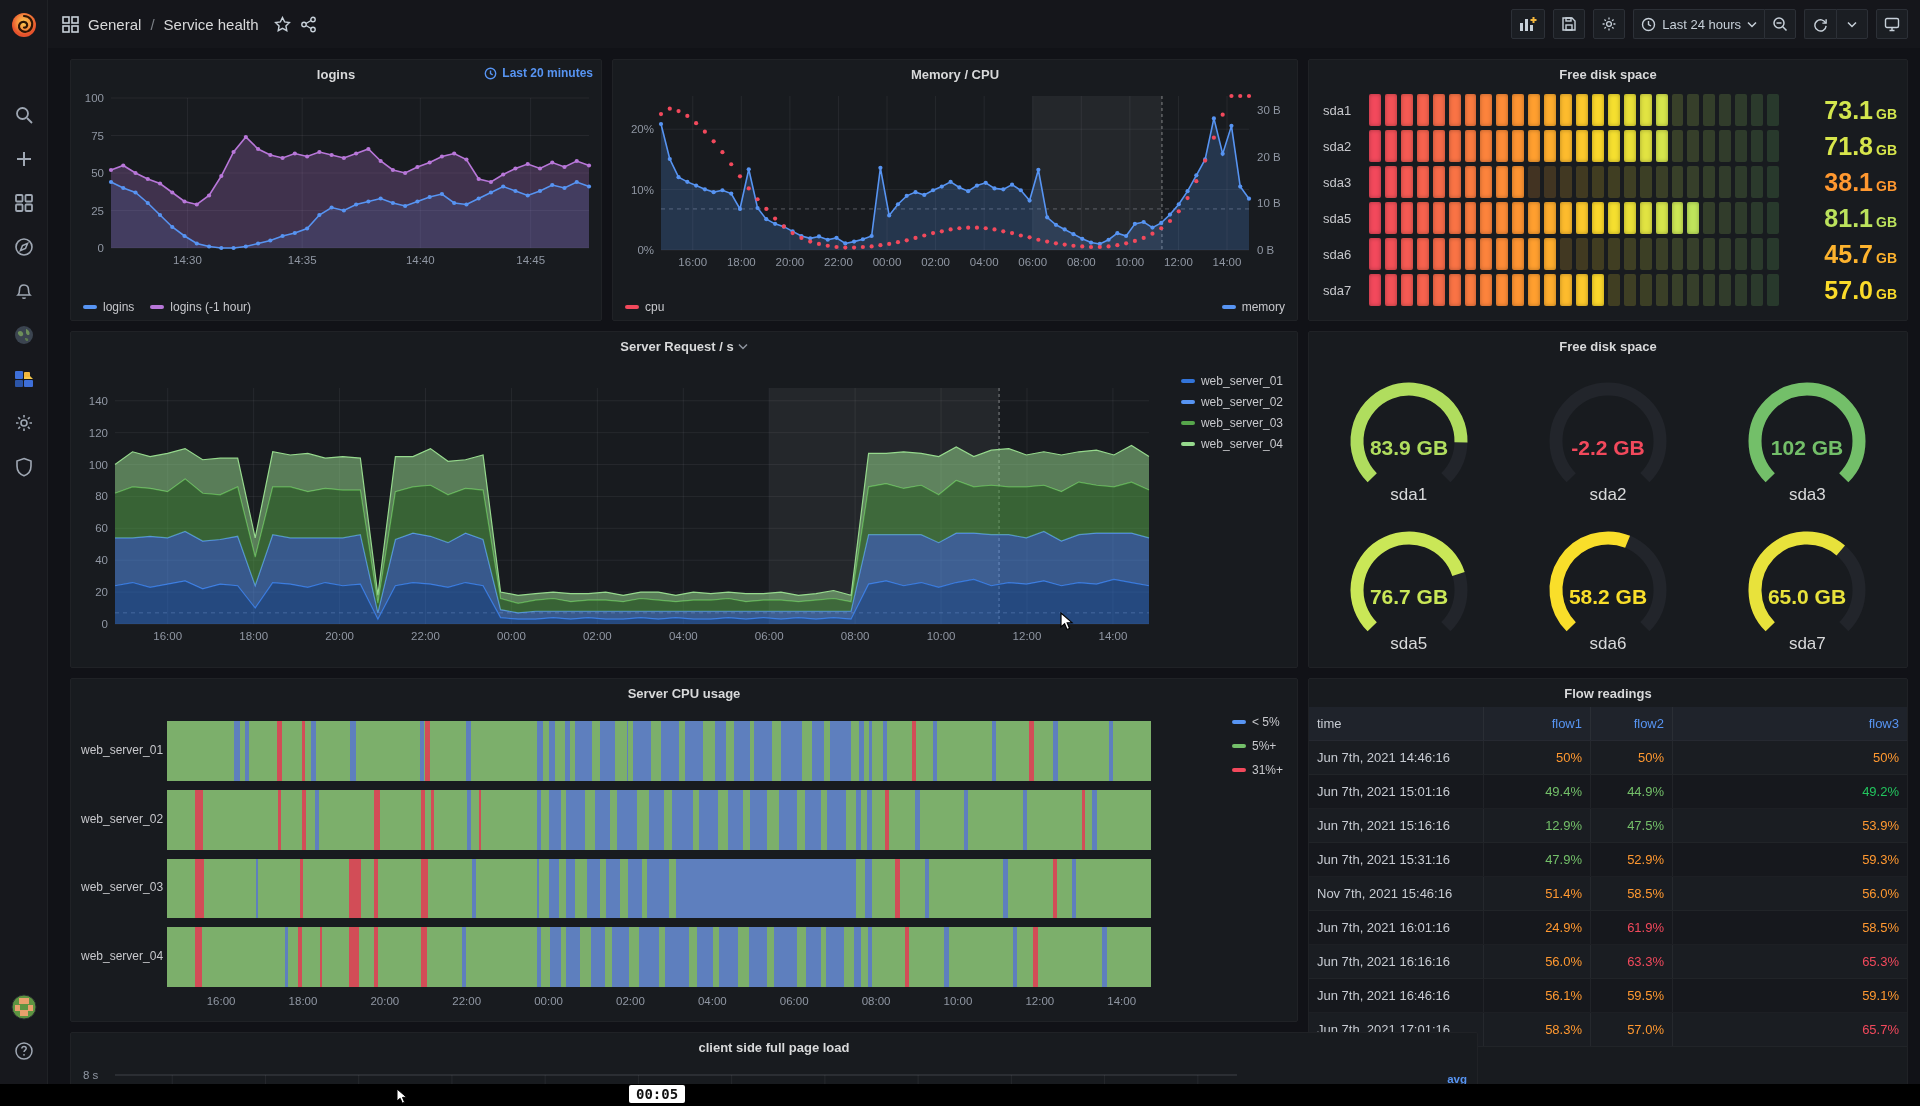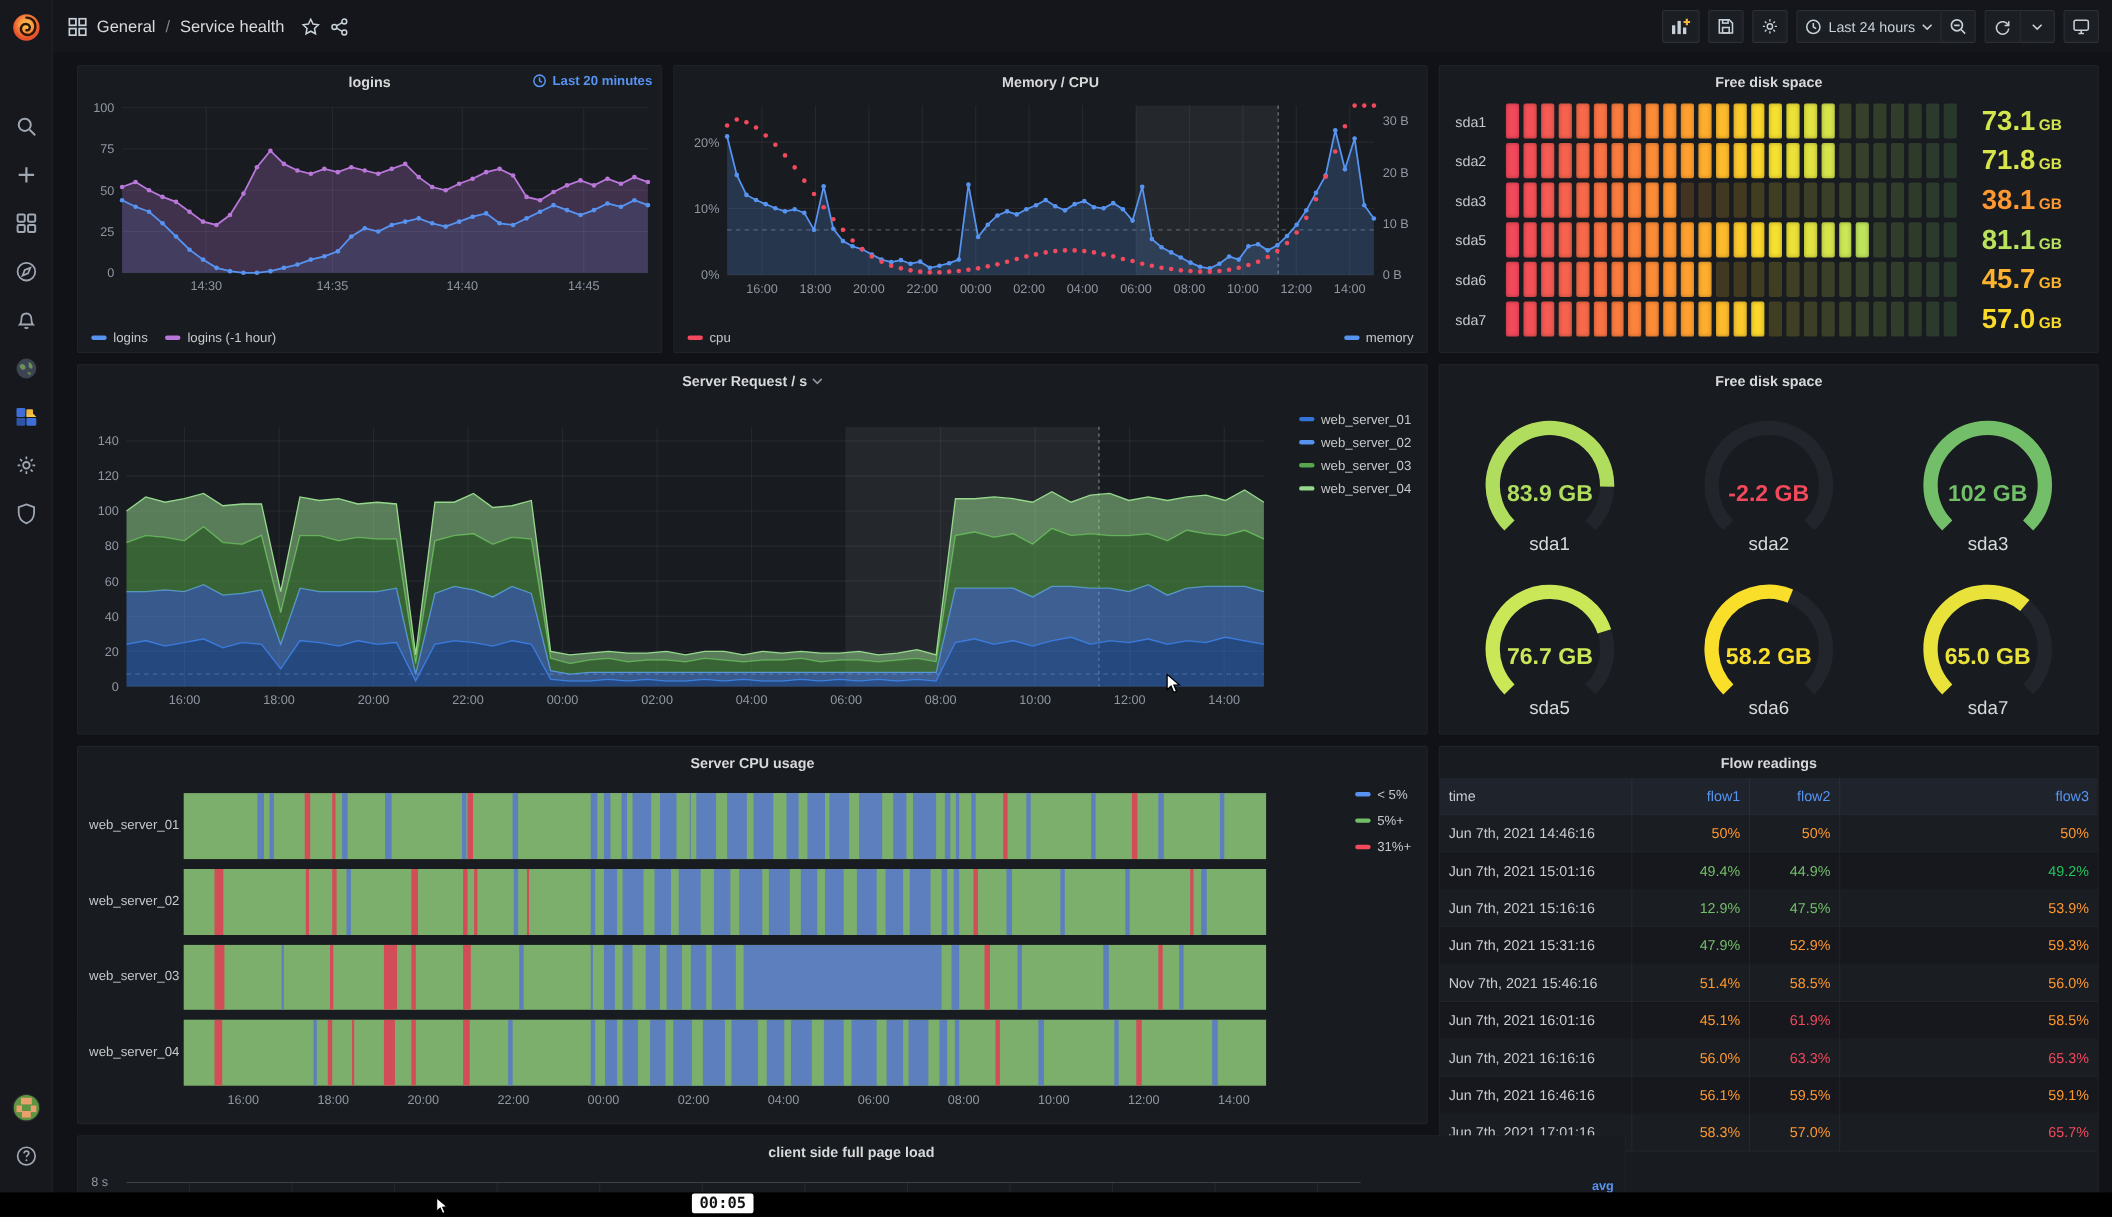--- a/index.html
+++ b/index.html
@@ -36,21 +36,21 @@
   .chart { position:absolute; left:0; right:0; }
   .legend-row { position:absolute; display:flex; gap:16px; font-size:12px; color:#c7c8cc; }
   .legend-item { display:flex; align-items:center; gap:6px; cursor:pointer; }
   .lmark { width:14px; height:4px; border-radius:2px; }
   .legend-col { position:absolute; display:flex; flex-direction:column; gap:7px; font-size:12px; color:#c7c8cc; }
   
   .bg-row { display:flex; align-items:center; height:36px; margin:0 10px 0 14px; }
   .bg-label { width:46px; font-size:13px; color:#c7c8cc; }
   .bg-cells { flex:1; display:flex; gap:4px; height:32px; }
   .bg-cell { flex:1; border-radius:2px; }
-  .bg-val { width:118px; text-align:center; font-weight:700; font-size:25px; }
+  .bg-val { width:118px; text-align:right; font-weight:700; font-size:25px; }
   .bg-val .unit { font-size:14px; font-weight:700; margin-left:3px; }
   
   .gauge-grid { position:absolute; left:0; right:0; top:30px; bottom:6px; display:grid;
                 grid-template-columns:1fr 1fr 1fr; grid-template-rows:1fr 1fr; }
   .gauge-cell { display:flex; flex-direction:column; align-items:center; justify-content:center; }
   .gauge-name { font-size:17px; color:#d8d9da; margin-top:-2px; }
   
   .tl-row { position:absolute; left:96px; right:146px; }
   .tl-label { position:absolute; left:10px; width:82px; font-size:12px; color:#c7c8cc; text-align:left; }
   .tl-bar { position:absolute; left:0; right:0; top:0; bottom:0; overflow:hidden; }
@@ -1139,21 +1139,21 @@
           <span class="fcell c-f3" style="color: rgb(255, 152, 48); font-weight: 400;">59.3%</span>
         </div>
         <div class="frow">
           <span class="fcell c-time">Nov 7th, 2021 15:46:16</span>
           <span class="fcell c-f1" style="color: rgb(255, 152, 48); font-weight: 400;">51.4%</span>
           <span class="fcell c-f2" style="color: rgb(255, 152, 48); font-weight: 400;">58.5%</span>
           <span class="fcell c-f3" style="color: rgb(255, 152, 48); font-weight: 400;">56.0%</span>
         </div>
         <div class="frow">
           <span class="fcell c-time">Jun 7th, 2021 16:01:16</span>
-          <span class="fcell c-f1" style="color: rgb(255, 152, 48); font-weight: 400;">45.1%</span>
+          <span class="fcell c-f1" style="color: rgb(255, 152, 48); font-weight: 400;">24.9%</span>
           <span class="fcell c-f2" style="color: rgb(242, 73, 92); font-weight: 400;">61.9%</span>
           <span class="fcell c-f3" style="color: rgb(255, 152, 48); font-weight: 400;">58.5%</span>
         </div>
         <div class="frow">
           <span class="fcell c-time">Jun 7th, 2021 16:16:16</span>
           <span class="fcell c-f1" style="color: rgb(255, 152, 48); font-weight: 400;">56.0%</span>
           <span class="fcell c-f2" style="color: rgb(242, 73, 92); font-weight: 400;">63.3%</span>
           <span class="fcell c-f3" style="color: rgb(242, 73, 92); font-weight: 400;">65.3%</span>
         </div>
         <div class="frow">

